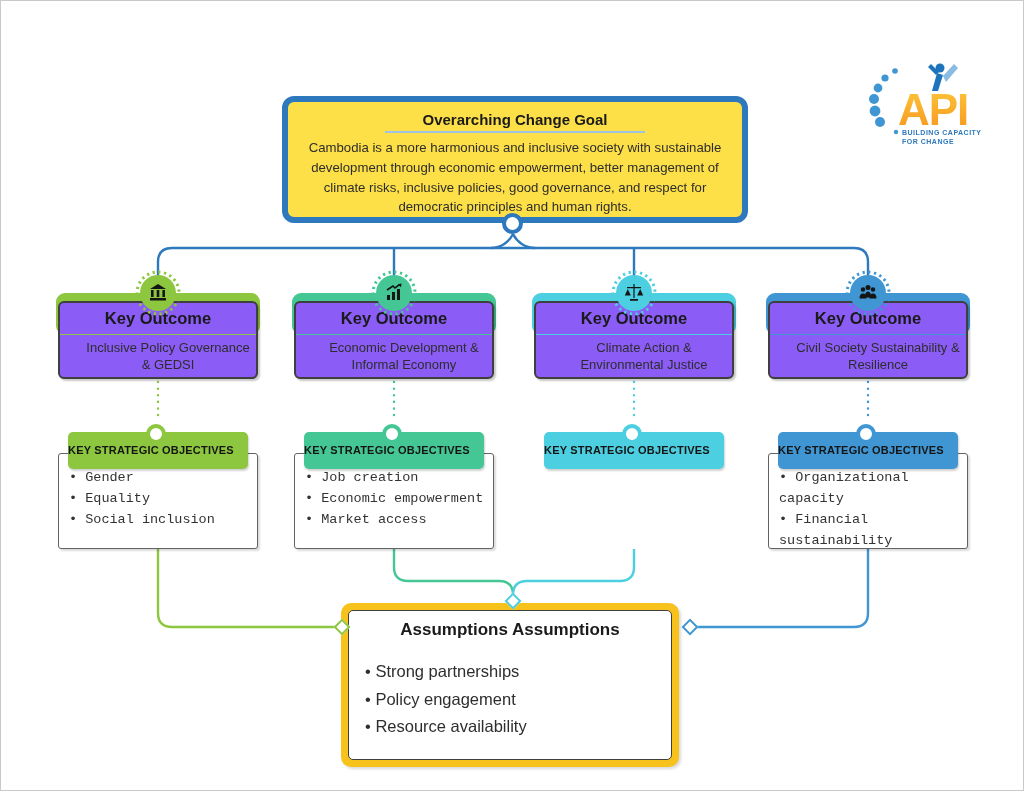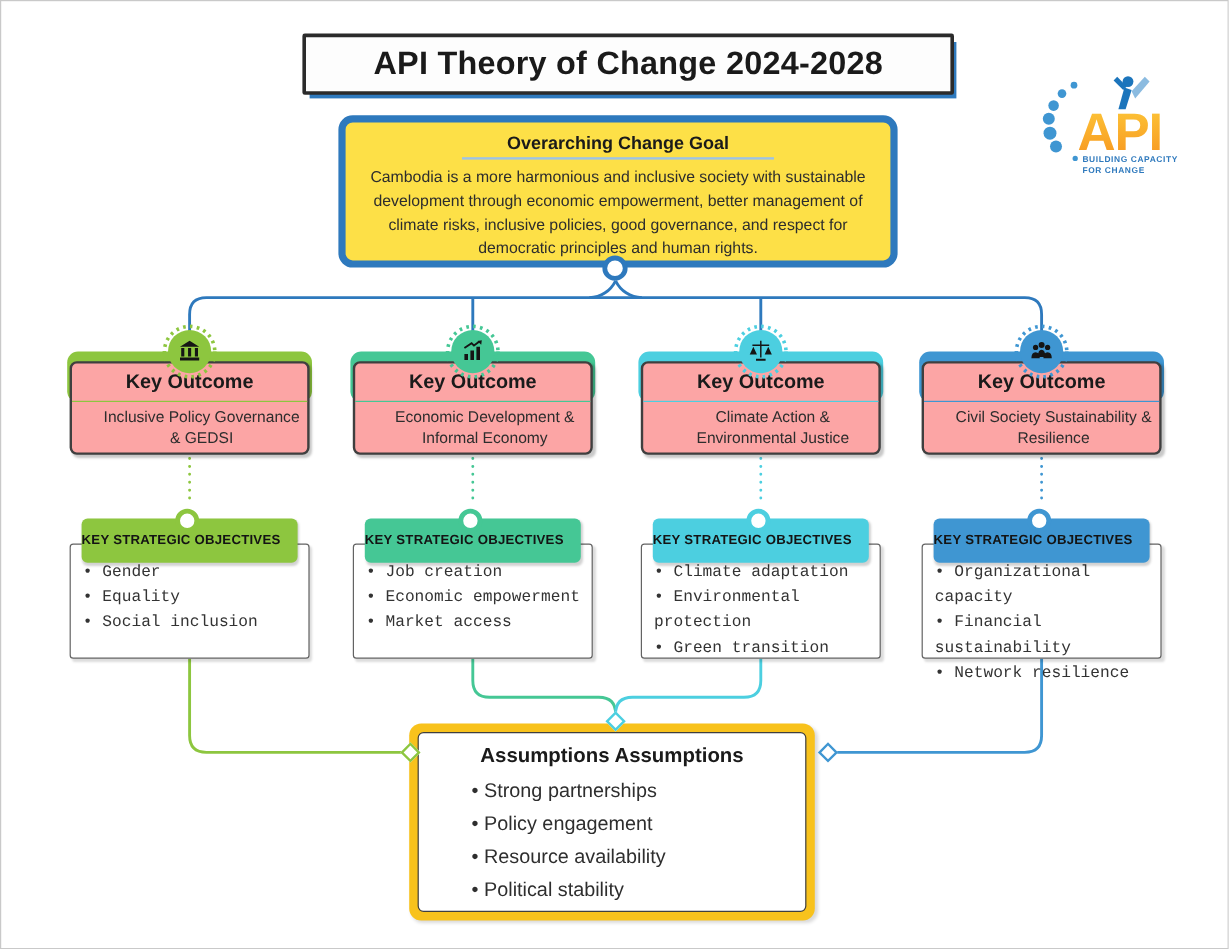--- a/index.html
+++ b/index.html
@@ -38,21 +38,21 @@
 
   
   .column{position:absolute;width:200px;top:268px;height:290px;}
   .column[data-idx="0"]{left:57px;--c:var(--green);}
   .column[data-idx="1"]{left:293px;--c:var(--teal);}
   .column[data-idx="2"]{left:533px;--c:var(--cyan);}
   .column[data-idx="3"]{left:767px;--c:var(--blue);}
 
   .cap{position:absolute;left:-2px;top:24px;width:204px;height:42px;border-radius:9px;background:var(--c);}
   .outcome-card{position:absolute;left:0;top:32px;width:200px;box-sizing:border-box;height:78px;
-    background:#fca5a5;border:2px solid #3f3f3f;border-radius:6px;box-shadow:2px 2px 2px rgba(0,0,0,.22);}
+    background:#8b5cf6;border:2px solid #3f3f3f;border-radius:6px;box-shadow:2px 2px 2px rgba(0,0,0,.22);}
   .outcome-heading{height:31px;line-height:31px;text-align:center;font-size:16.5px;font-weight:bold;
     border-bottom:1.5px solid var(--c);}
   .outcome-subtitle{font-size:13px;line-height:1.3;text-align:center;padding:5px 4px 0 4px;color:#2d2d2d;margin-left:20px;}
 
   .badge{position:absolute;left:76px;top:0;width:48px;height:48px;z-index:3;}
   .badge .bg{fill:var(--c);}
   .badge .ring{fill:none;stroke:var(--c);stroke-width:3;stroke-dasharray:2.2 3.6;}
   .badge .glyph{fill:#151515;}
 
   .chip{position:absolute;left:10px;top:163px;width:180px;height:37px;background:var(--c);
@@ -64,21 +64,21 @@
   .objectives-card ul{margin:14px 6px 6px 10px;padding:0;list-style:none;font-family:Liberation Mono, monospace;}
   .objectives-card li{font-size:13.5px;line-height:1.55;color:#333;}
   .objectives-card li::before{content:"• ";color:#333;}
 
   
   .assumptions-outer{position:absolute;left:340px;top:602px;width:338px;height:164px;box-sizing:border-box;
     background:var(--gold);border-radius:10px;padding:7px;z-index:2;box-shadow:2px 2px 3px rgba(0,0,0,.15);}
   .assumptions-inner{width:100%;height:100%;box-sizing:border-box;background:#fff;
     border:1.5px solid #3f3f3f;border-radius:5px;}
   .assumptions-heading{font-size:17px;font-weight:bold;text-align:center;margin-top:9px;}
-  .assumptions-inner ul{margin:6px 0 0 0;padding:0 0 0 44px;list-style:none;}
+  .assumptions-inner ul{margin:18px 0 0 0;padding:0 0 0 16px;list-style:none;}
   .assumptions-inner li{font-size:16.5px;line-height:1.68;color:#2e2e2e;}
   .assumptions-inner li::before{content:"• ";color:#2e2e2e;}
 
   
   .logo{position:absolute;left:865px;top:60px;width:130px;height:88px;z-index:2;}
   .logo text{font-family:"Liberation Sans","DejaVu Sans",sans-serif;}
 </style>
 </head>
 <body>
 
@@ -96,21 +96,20 @@
     <path class="dotline s-teal" d="M393,381 L393,420"></path>
     <path class="dotline s-cyan" d="M633,381 L633,420"></path>
     <path class="dotline s-blue" d="M867,381 L867,420"></path>
 
     <path class="s-green" d="M157,548 L157,612 Q157,626 171,626 L337,626"></path>
     <path class="s-teal" d="M393,548 L393,566 Q393,580 407,580 L498,580 Q512,580 512,594 L512,599"></path>
     <path class="s-cyan" d="M633,548 L633,566 Q633,580 619,580 L526,580 Q512,580 512,594 L512,599"></path>
     <path class="s-blue" d="M867,548 L867,612 Q867,626 853,626 L693,626"></path>
   </svg>
 
-  <div class="title-box">API Theory of Change 2024-2028</div>
 
   <svg class="logo" viewBox="0 0 130 88">
     <defs>
       <linearGradient id="gold" x1="0" y1="0" x2="0" y2="1">
         <stop offset="0" stop-color="#FDC83A"></stop>
           <stop offset="1" stop-color="#F7941E"></stop>
       </linearGradient>
     </defs>
     <g fill="#3F96D2">
       <circle cx="29" cy="10" r="2.8"></circle>
@@ -195,27 +194,20 @@
       <div class="outcome-heading">Key Outcome</div>
       <div class="outcome-subtitle">Climate Action &amp; Environmental Justice</div>
     </div>
     <svg class="badge" viewBox="0 0 48 48">
       <circle class="ring" cx="24" cy="24" r="21"></circle>
         <circle class="bg" cx="24" cy="24" r="18"></circle>
       <g class="glyph" transform="translate(12,12)">
         <path d="M11.4 3 h1.2 v14 h-1.2 Z M5 6 h14 v1.3 H5 Z M2.8 14.5 h6 l-3 -6.5 Z M15.2 14.5 h6 l-3 -6.5 Z M8 18 h8 v1.7 H8 Z"></path>
       </g>
     </svg>
-    <div class="objectives-card">
-      <ul>
-        <li>Climate adaptation</li>
-        <li>Environmental protection</li>
-        <li>Green transition</li>
-      </ul>
-    </div>
     <div class="chip">KEY STRATEGIC OBJECTIVES</div>
     <div class="node node-chip"></div>
   </div>
 
   <div class="column" data-idx="3">
     <div class="cap"></div>
     <div class="outcome-card">
       <div class="outcome-heading">Key Outcome</div>
       <div class="outcome-subtitle">Civil Society Sustainability &amp; Resilience</div>
     </div>
@@ -226,35 +218,33 @@
         <circle cx="7" cy="8.5" r="2.2"></circle>
           <circle cx="17" cy="8.5" r="2.2"></circle>
           <circle cx="12" cy="6.5" r="2.5"></circle>
         <path d="M3.5 17.5 q0 -5 3.5 -5 q3.5 0 3.5 5 Z M8.9 16.5 q0 -6 3.1 -6 q3.1 0 3.1 6 Z M13.5 17.5 q0 -5 3.5 -5 q3.5 0 3.5 5 Z"></path>
       </g>
     </svg>
     <div class="objectives-card">
       <ul>
         <li>Organizational capacity</li>
         <li>Financial sustainability</li>
-        <li>Network resilience</li>
       </ul>
     </div>
     <div class="chip">KEY STRATEGIC OBJECTIVES</div>
     <div class="node node-chip"></div>
   </div>
 
   <div class="assumptions-outer">
     <div class="assumptions-inner">
       <div class="assumptions-heading">Assumptions Assumptions</div>
       <ul>
         <li>Strong partnerships</li>
         <li>Policy engagement</li>
         <li>Resource availability</li>
-        <li>Political stability</li>
       </ul>
     </div>
   </div>
 
   <div class="diamond d-green"></div>
   <div class="diamond d-cyan"></div>
   <div class="diamond d-blue"></div>
 
 </div>
 

